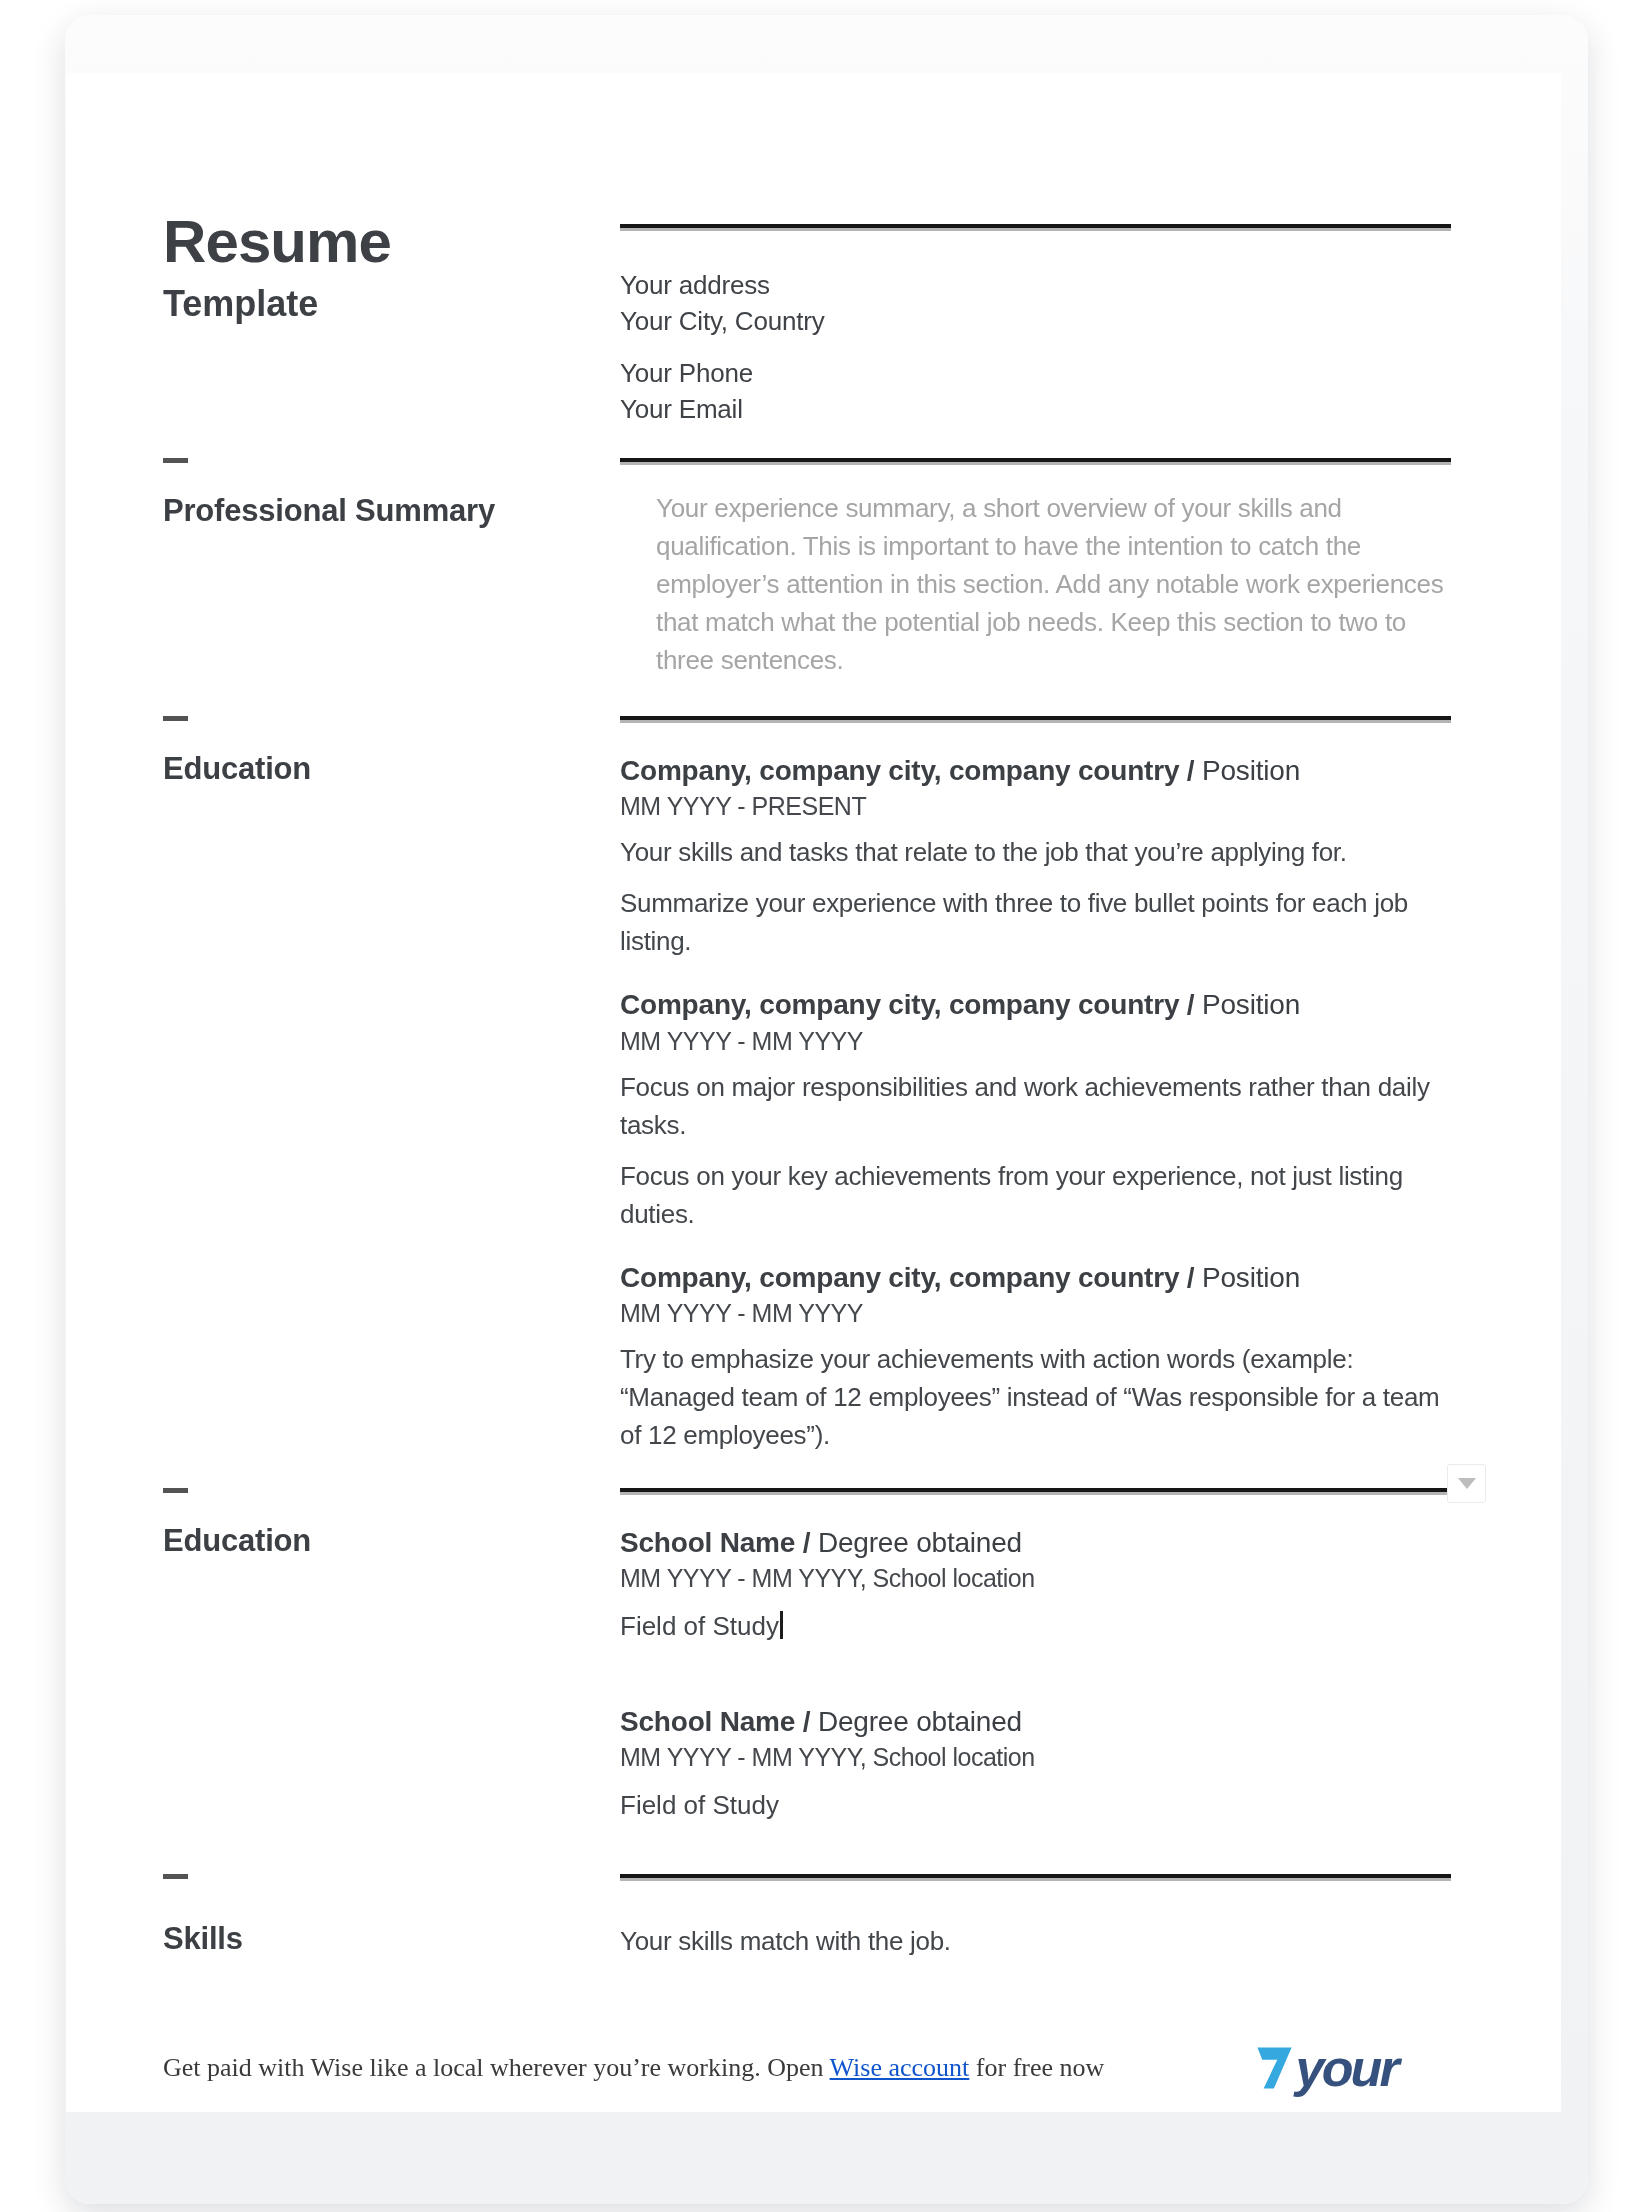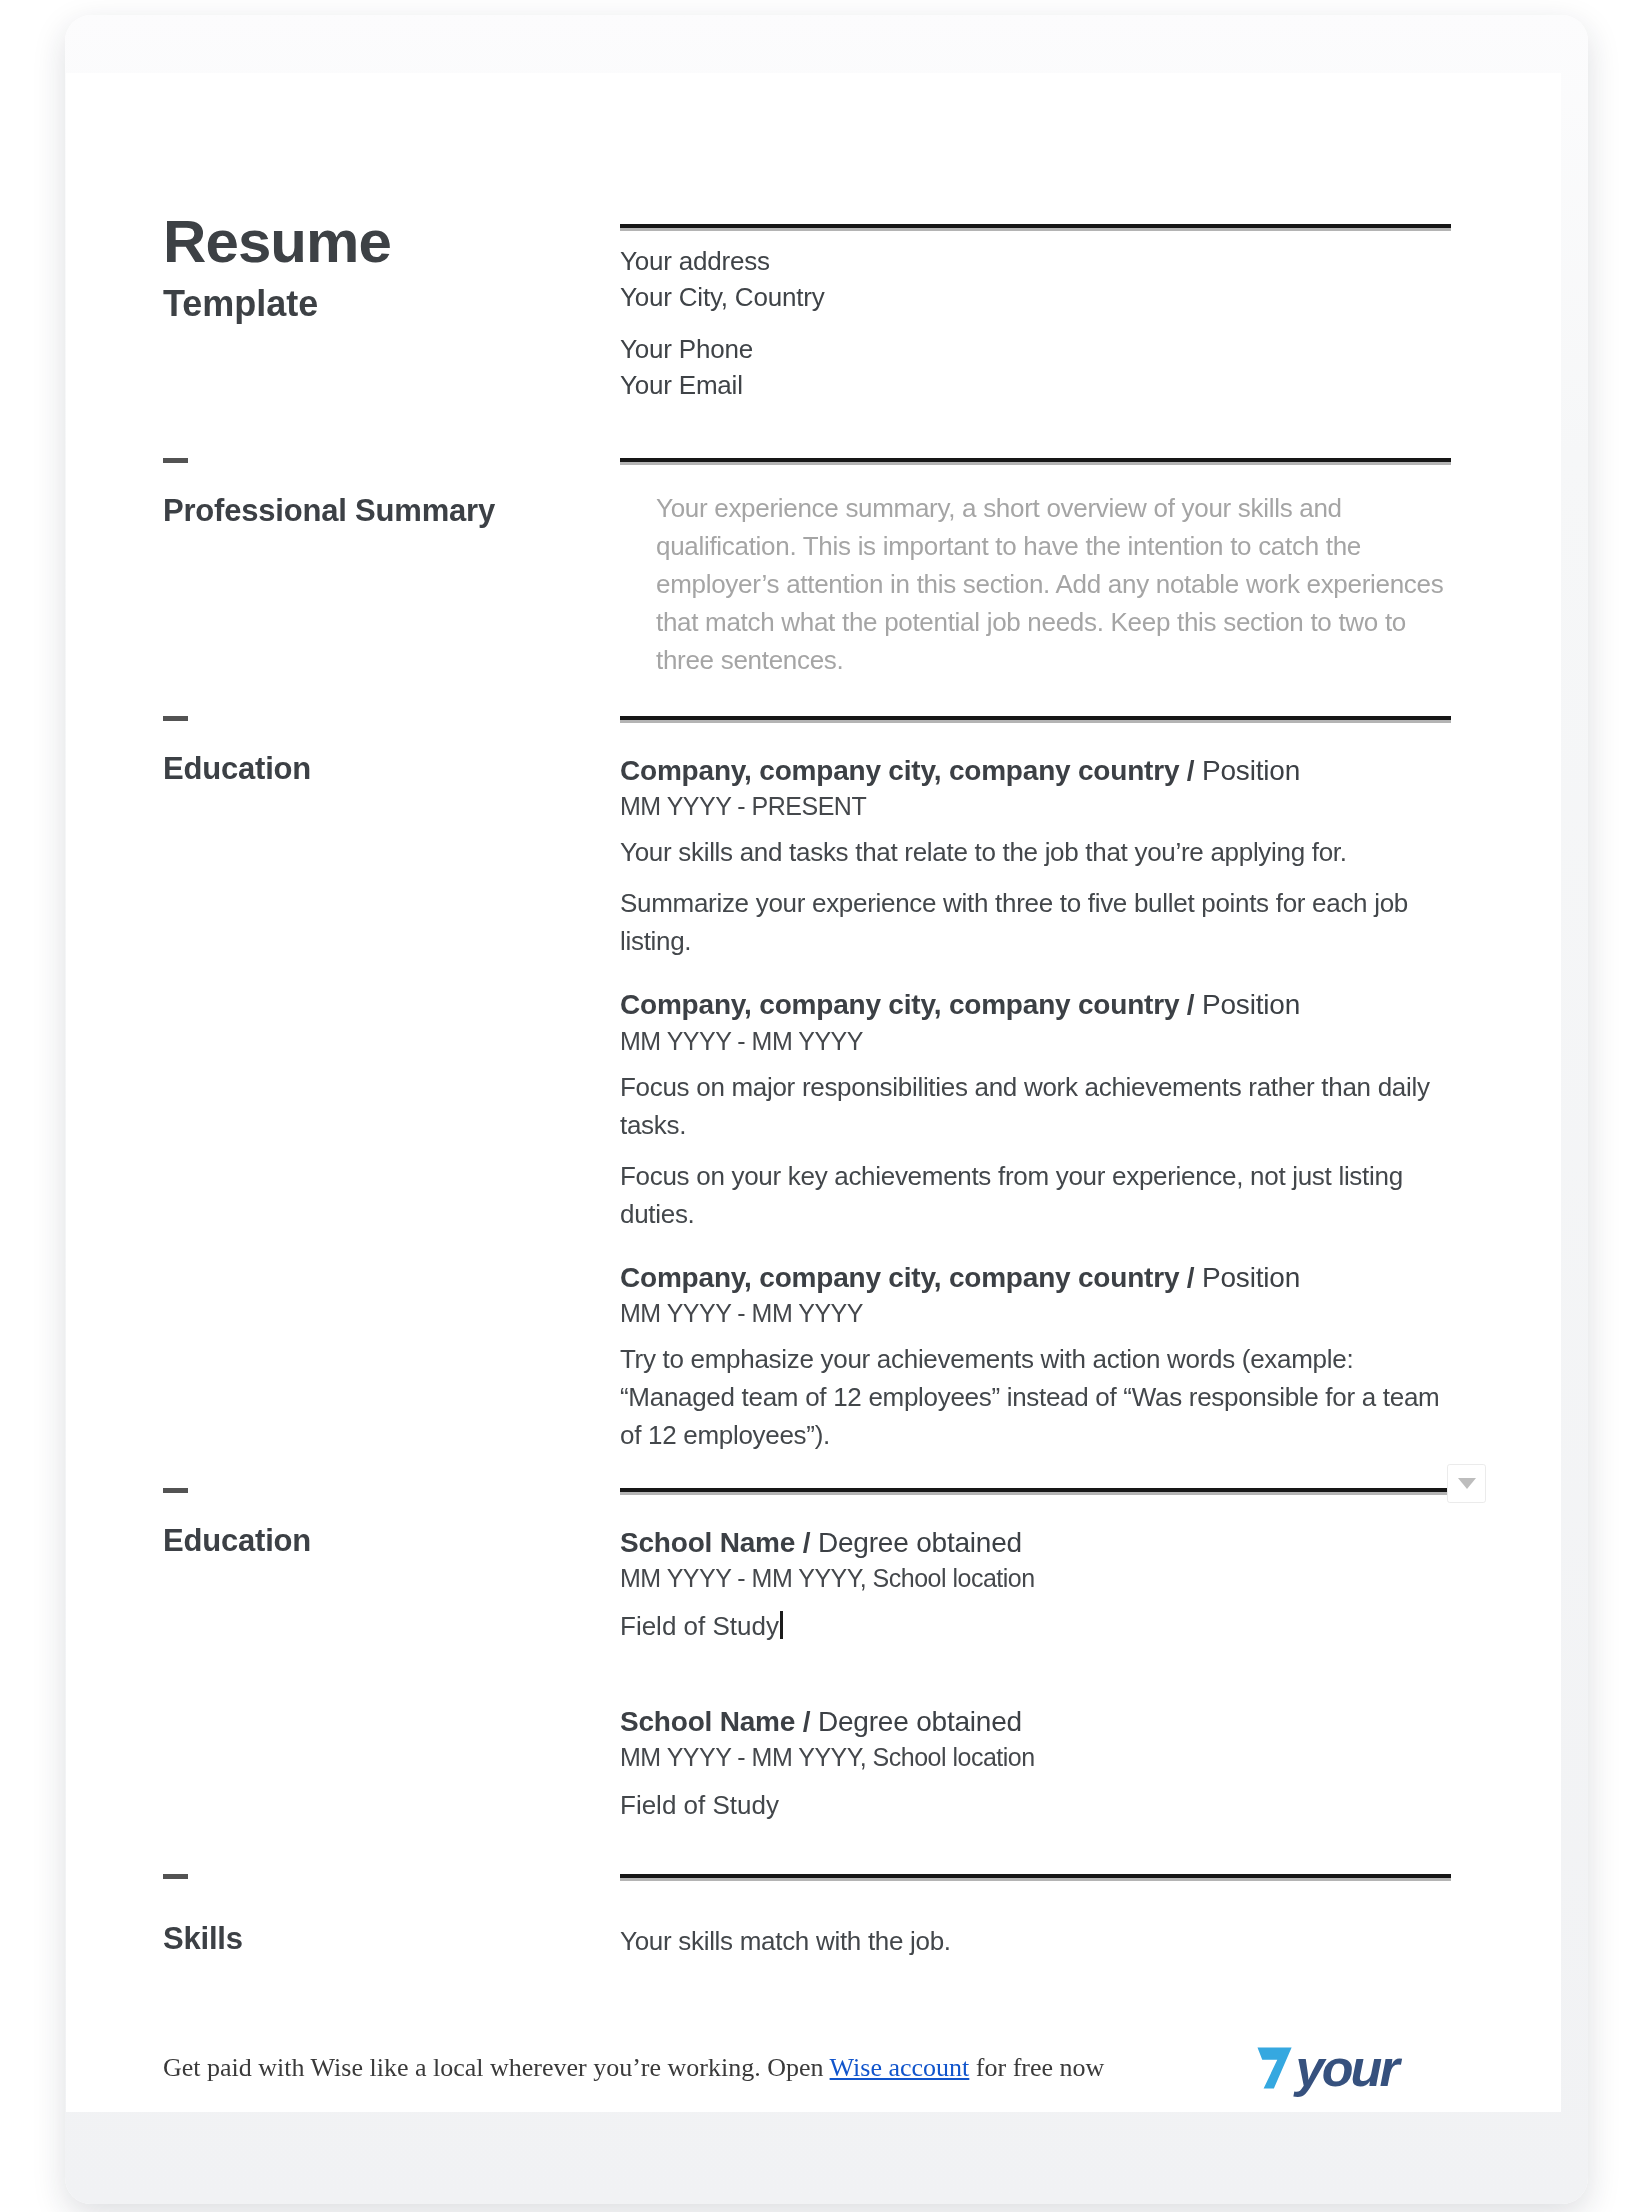--- a/index.html
+++ b/index.html
@@ -33,21 +33,21 @@
     font-size:31px;line-height:37px;font-weight:700;color:#3c4045;
     margin:29.5px 0 0 0;letter-spacing:-0.2px;
   }
   .doc-title{
     font-size:60px;line-height:61px;font-weight:700;color:#3d4145;
     letter-spacing:-0.9px;margin-top:-13px;
   }
   .doc-subtitle{
     font-size:36px;line-height:41px;font-weight:700;color:#3d4145;margin-top:11px;
   }
-  .contact{margin-top:12px;}
+  .contact{margin-top:36px;}
   .contact-line{font-size:26px;line-height:36px;color:#3f4347;letter-spacing:-0.2px;}
   .contact-gap{height:16.6px;}
   .body-p{
     font-size:26px;line-height:38px;color:#43474b;letter-spacing:-0.3px;
     margin:13px 0 0 0;
   }
   .placeholder{color:#a5a5a5;margin-left:36px;}
   .rc-pad{padding-top:31px;}
   .sk-h{margin-top:41px;}
   .entry{margin:0;}

